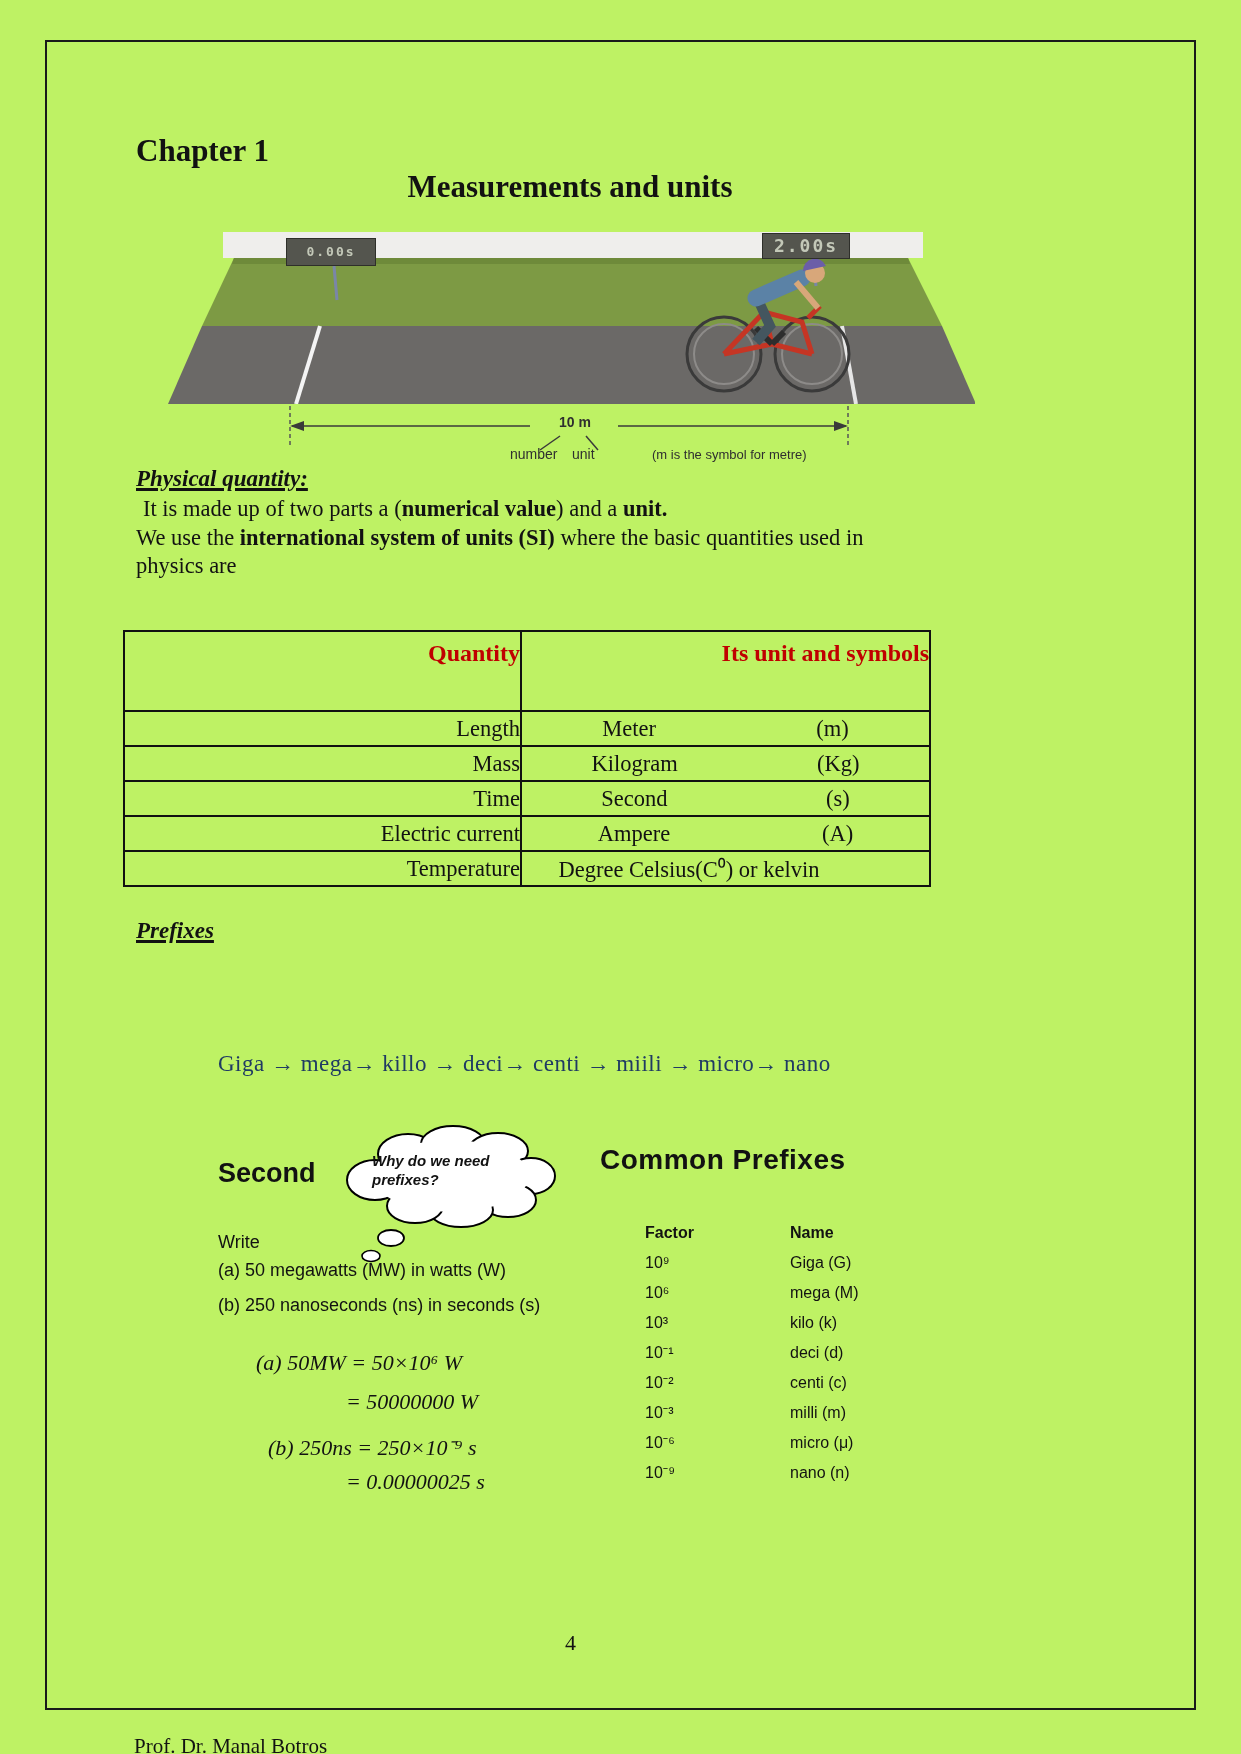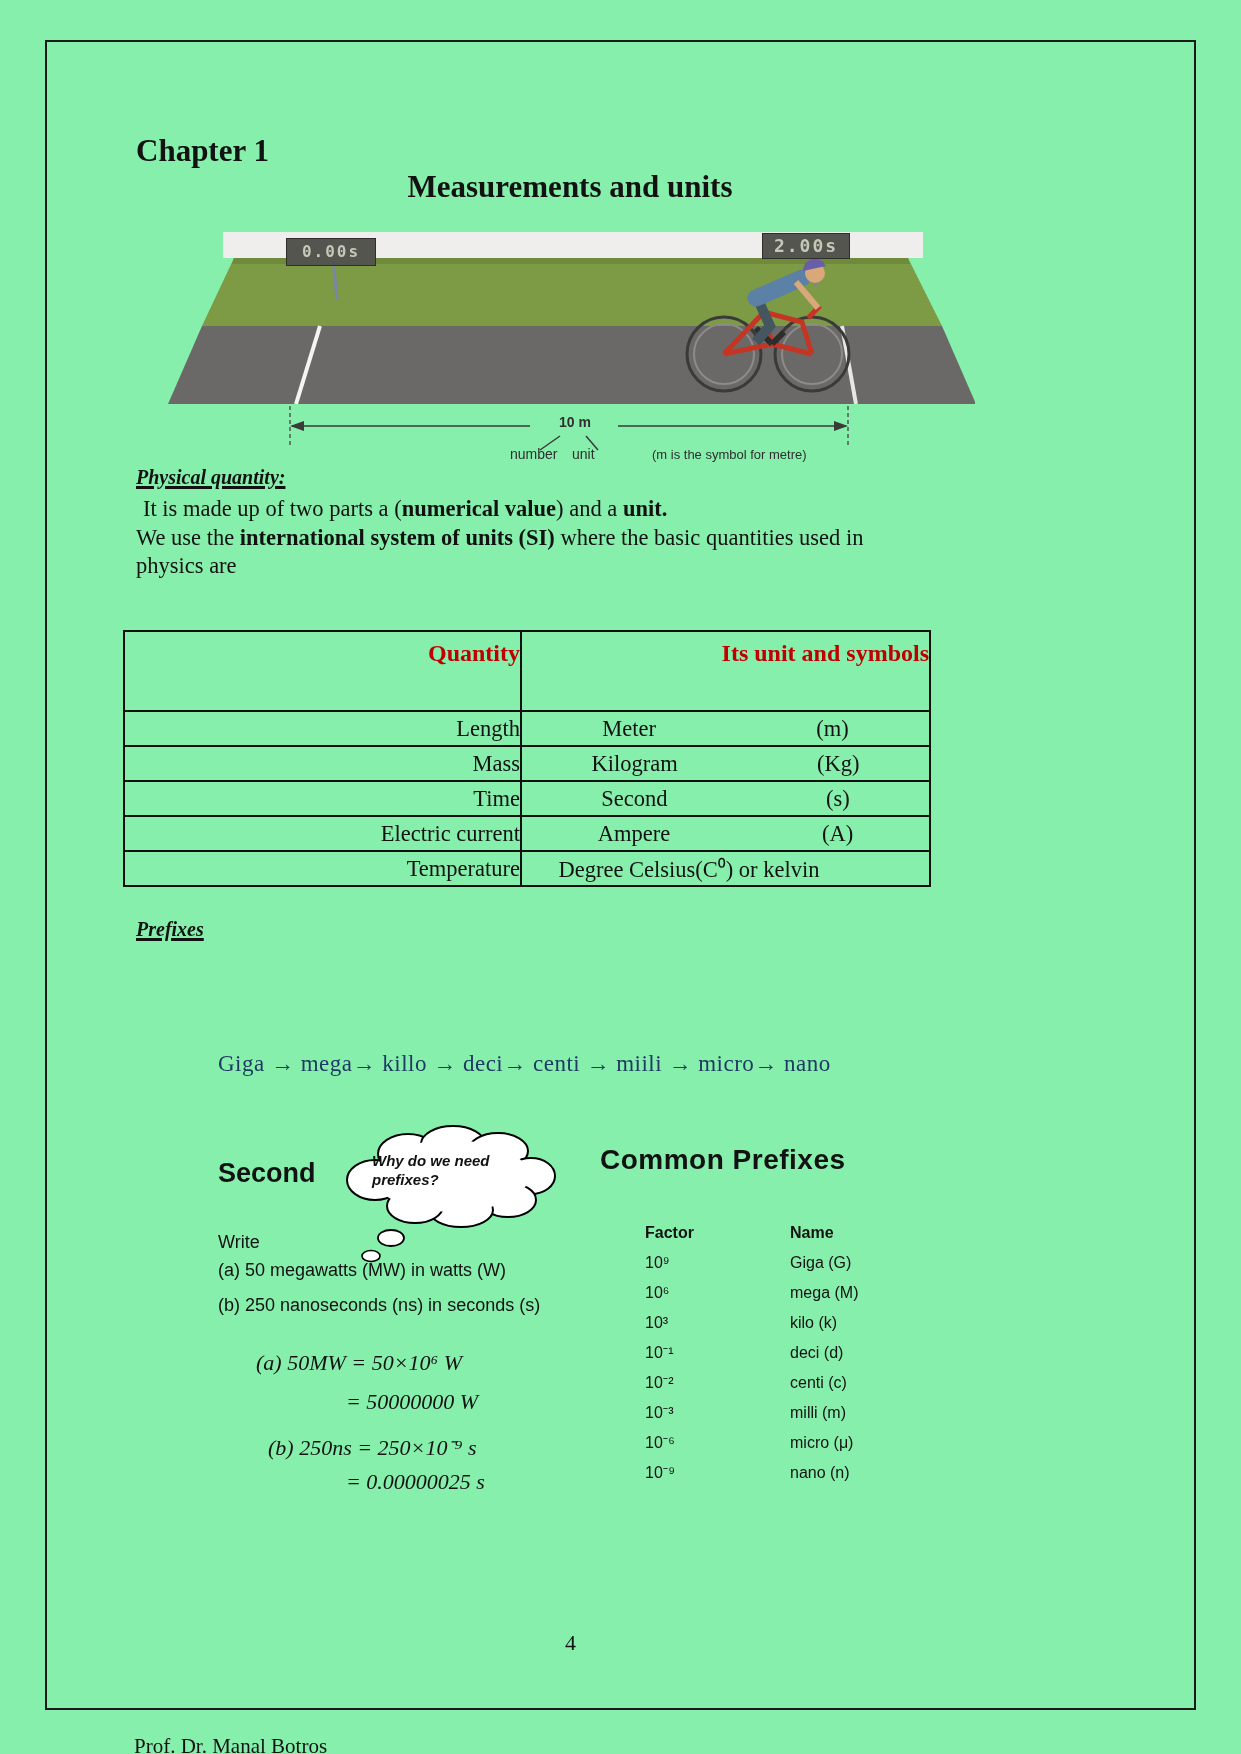--- a/index.html
+++ b/index.html
@@ -1,38 +1,38 @@
 <!DOCTYPE html>
 <html><head>
 <meta charset="utf-8">
 <style>
   html,body{margin:0;padding:0;background:#888;}
   .page{
-    position:relative;width:1241px;height:1754px;background:#86efac;
+    position:relative;width:1241px;height:1754px;background:#bef264;
     margin:0 auto;font-family:"Liberation Serif",serif;color:#121212;overflow:hidden;
   }
   .border-frame{position:absolute;left:45px;top:40px;width:1147px;height:1666px;border:2px solid #1a1a1a;}
   .abs{position:absolute;}
   .serif{font-family:"Liberation Serif",serif;}
   .sans{font-family:"Liberation Sans",sans-serif;}
   .chapter{left:136px;top:133px;font-size:31px;font-weight:bold;}
   .doc-title{left:0;top:169px;width:1140px;text-align:center;font-size:31px;font-weight:bold;}
   .timer{
     background:#54554e;color:#c3c8b8;border:1px solid #2e2f2a;
     font-family:"DejaVu Sans Mono",monospace;font-weight:bold;
     text-align:center;letter-spacing:2px;
   }
-  .timer.t-left{left:286px;top:238px;width:88px;height:26px;font-size:16px;line-height:26px;}
+  .timer.t-left{left:286px;top:238px;width:88px;height:26px;font-size:13px;line-height:26px;}
   .timer.t-right{left:762px;top:233px;width:86px;height:24px;font-size:18px;line-height:24px;}
   .dim-label{font-family:"Liberation Sans",sans-serif;color:#2f2f2f;}
   .lbl-10m{left:535px;top:414px;width:80px;text-align:center;font-size:14px;font-weight:bold;}
   .lbl-number{left:510px;top:446px;font-size:14px;}
   .lbl-unit{left:572px;top:446px;font-size:14px;}
   .lbl-note{left:612px;top:447px;font-size:13px;margin-left:40px;}
-  .h-underline{font-size:20px;font-weight:bold;font-style:italic;text-decoration:underline;text-decoration-thickness:2.5px;}
+  .h-underline{font-size:23px;font-weight:bold;font-style:italic;text-decoration:underline;text-decoration-thickness:2.5px;}
   .pq-head{left:136px;top:466px;}
   .body-line{left:136px;font-size:22.5px;white-space:nowrap;}
   .s1{top:496px;padding-left:7px;}
   .s2{top:525px;}
   .s3{top:553px;}
   table.units{
     position:absolute;left:123px;top:630px;width:808px;border-collapse:collapse;
     table-layout:fixed;font-size:22.5px;
   }
   table.units td,table.units th{border:2px solid #111;text-align:right;padding:0;}

